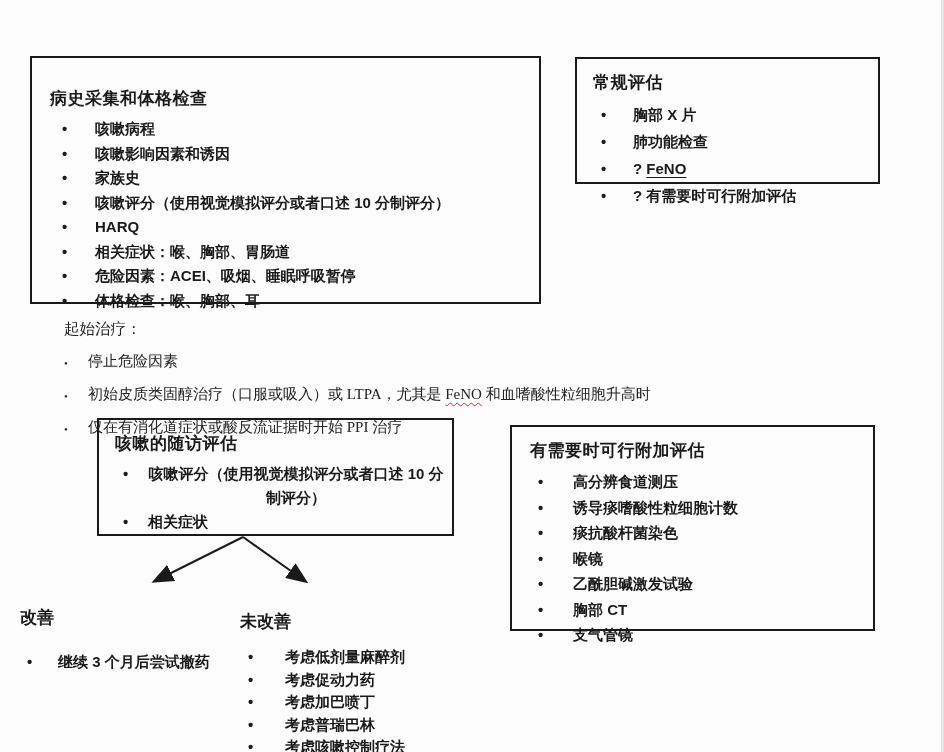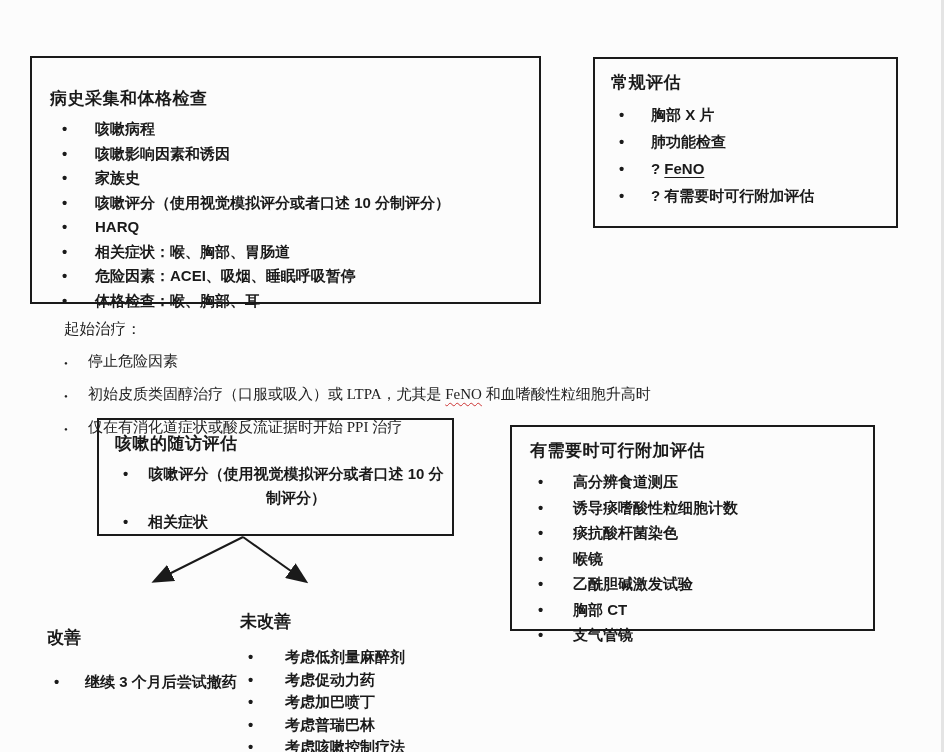--- a/index.html
+++ b/index.html
@@ -23,21 +23,21 @@
   .list { margin-top:7px; }
   .row { display:flex; align-items:flex-start; font-weight:bold; font-size:15px; white-space:nowrap; }
   .dot { flex:none; box-sizing:border-box; }
 
   
   #box-history { left:30px; top:56px; width:511px; height:248px; padding:29px 0 0 18px; }
   #box-history .row { line-height:24.5px; }
   #box-history .dot { width:45px; padding-left:12px; }
 
   
-  #box-routine { left:593px; top:57px; width:305px; height:171px; padding:12px 0 0 16px; }
+  #box-routine { left:575px; top:57px; width:305px; height:127px; padding:12px 0 0 16px; }
   #box-routine .row { line-height:27px; }
   #box-routine .dot { width:40px; padding-left:8px; }
   .feno-plain { text-decoration:underline; text-decoration-thickness:1px; text-underline-offset:3px; }
 
   
   #initial {
     position:absolute; left:20px; top:318px;
     font-family:"Liberation Serif", serif; font-size:15.5px; color:#222;margin-left:44px;
   }
   #initial .init-heading { line-height:22px; }
@@ -56,21 +56,21 @@
 
   
   #box-additional { left:510px; top:425px; width:365px; height:206px; padding:12px 0 0 18px; }
   #box-additional .row { line-height:25.5px; }
   #box-additional .dot { width:43px; padding-left:8px; }
 
   
   #arrows { position:absolute; left:135px; top:533px; }
 
   
-  #improved { position:absolute; left:20px; top:626px;margin-left:27px; }
+  #improved { position:absolute; left:20px; top:606px; }
   #improved .heading { font-weight:bold; font-size:17px; }
   #improved .row { margin-top:15px; line-height:36px; }
   #improved .dot { width:38px; padding-left:7px; }
   #improved .wrap-left { white-space:normal; width:155px; }
 
   
   #not-improved { position:absolute; left:240px; top:610px; }
   #not-improved .heading { font-weight:bold; font-size:17px; }
   #not-improved .list { margin-top:13px; }
   #not-improved .row { line-height:22.5px; }

